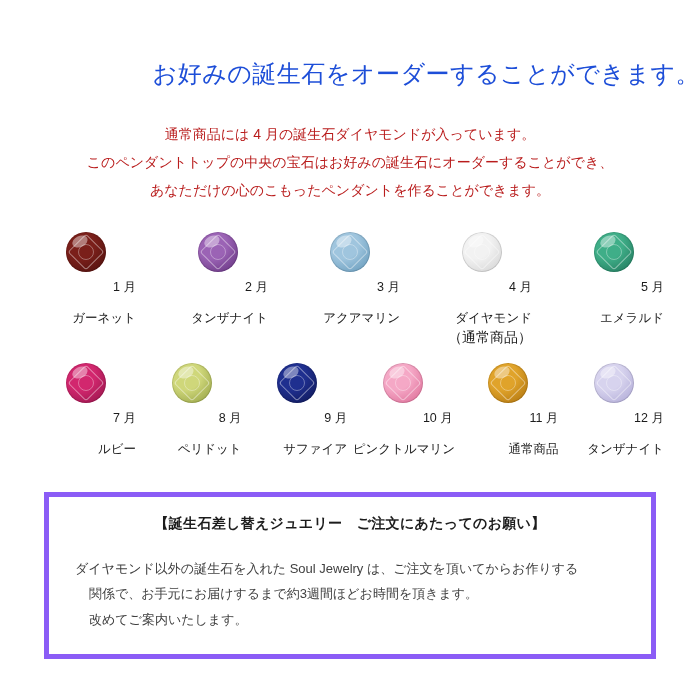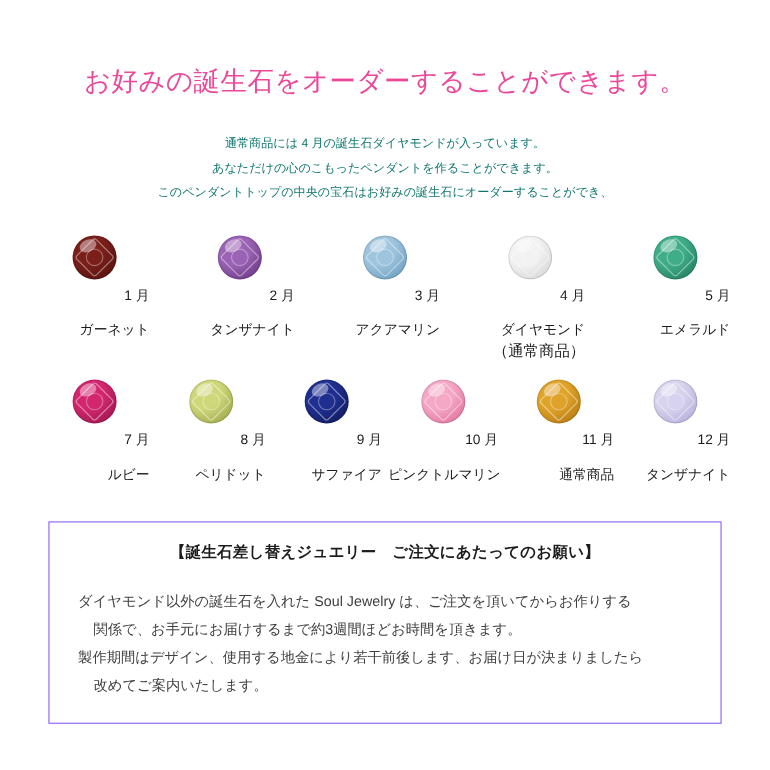--- a/index.html
+++ b/index.html
@@ -14,33 +14,33 @@
     color: #231f20;
     overflow: hidden;
   }
   .page {
     position: relative;
     width: 700px;
     height: 700px;
     box-sizing: border-box;
   }
   .headline {
-    text-align: center;
+    text-align: right;
     font-size: 24px;
     letter-spacing: 0.5px;
-    color: #ec4899;
+    color: #1d4ed8;
     margin-top: 58px;
     font-weight: 400;
   }
   .lead {
     margin-top: 30px;
     text-align: center;
-    font-size: 11px;
+    font-size: 14px;
     line-height: 2.0;
-    color: #0f766e;
+    color: #b91c1c;
   }
   .lead div {
     white-space: nowrap;
   }
 
   .stones {
     margin-top: 26px;
     padding: 0 36px;
   }
   .stone-row {
@@ -127,21 +127,21 @@
     white-space: nowrap;
   }
   .stone-note {
     margin-top: 2px;
     font-size: 14px;
     color: #1c1c1c;
   }
 
   .notice {
     margin: 32px 44px 0 44px;
-    border: 1px solid #8b5cf6;
+    border: 5px solid #8b5cf6;
     padding: 18px 26px 22px 26px;
     box-sizing: border-box;
   }
   .notice-title {
     text-align: center;
     font-size: 14px;
     font-weight: bold;
     color: #1c1c1c;
     letter-spacing: 0.3px;
   }
@@ -160,22 +160,22 @@
 </style>
 </head>
 <body>
 
 <div class="page">
 
   <h1 class="headline">お好みの誕生石をオーダーすることができます。</h1>
 
   <div class="lead">
     <div>通常商品には 4 月の誕生石ダイヤモンドが入っています。</div>
+    <div>このペンダントトップの中央の宝石はお好みの誕生石にオーダーすることができ、</div>
     <div>あなただけの心のこもったペンダントを作ることができます。</div>
-    <div>このペンダントトップの中央の宝石はお好みの誕生石にオーダーすることができ、</div>
   </div>
 
   <div class="stones">
     <div class="stone-row">
 
       <div class="stone">
         <div class="gem-wrap">
           <div class="gem" id="gem-0" style="background: radial-gradient(circle at 35% 30%, rgb(122, 31, 26) 0%, rgb(122, 31, 26) 38%, rgb(74, 15, 12) 100%);">
             <div class="facets"></div>
               <div class="shine"></div>
@@ -323,18 +323,17 @@
       </div>
 
     </div>
   </div>
 
   <div class="notice">
     <div class="notice-title">【誕生石差し替えジュエリー　ご注文にあたってのお願い】</div>
     <div class="notice-body">
       <div>ダイヤモンド以外の誕生石を入れた Soul Jewelry は、ご注文を頂いてからお作りする</div>
       <div class="indent">関係で、お手元にお届けするまで約3週間ほどお時間を頂きます。</div>
-      <div>製作期間はデザイン、使用する地金により若干前後します、お届け日が決まりましたら</div>
       <div class="indent">改めてご案内いたします。</div>
     </div>
   </div>
 
 </div>
 
 </body></html>

